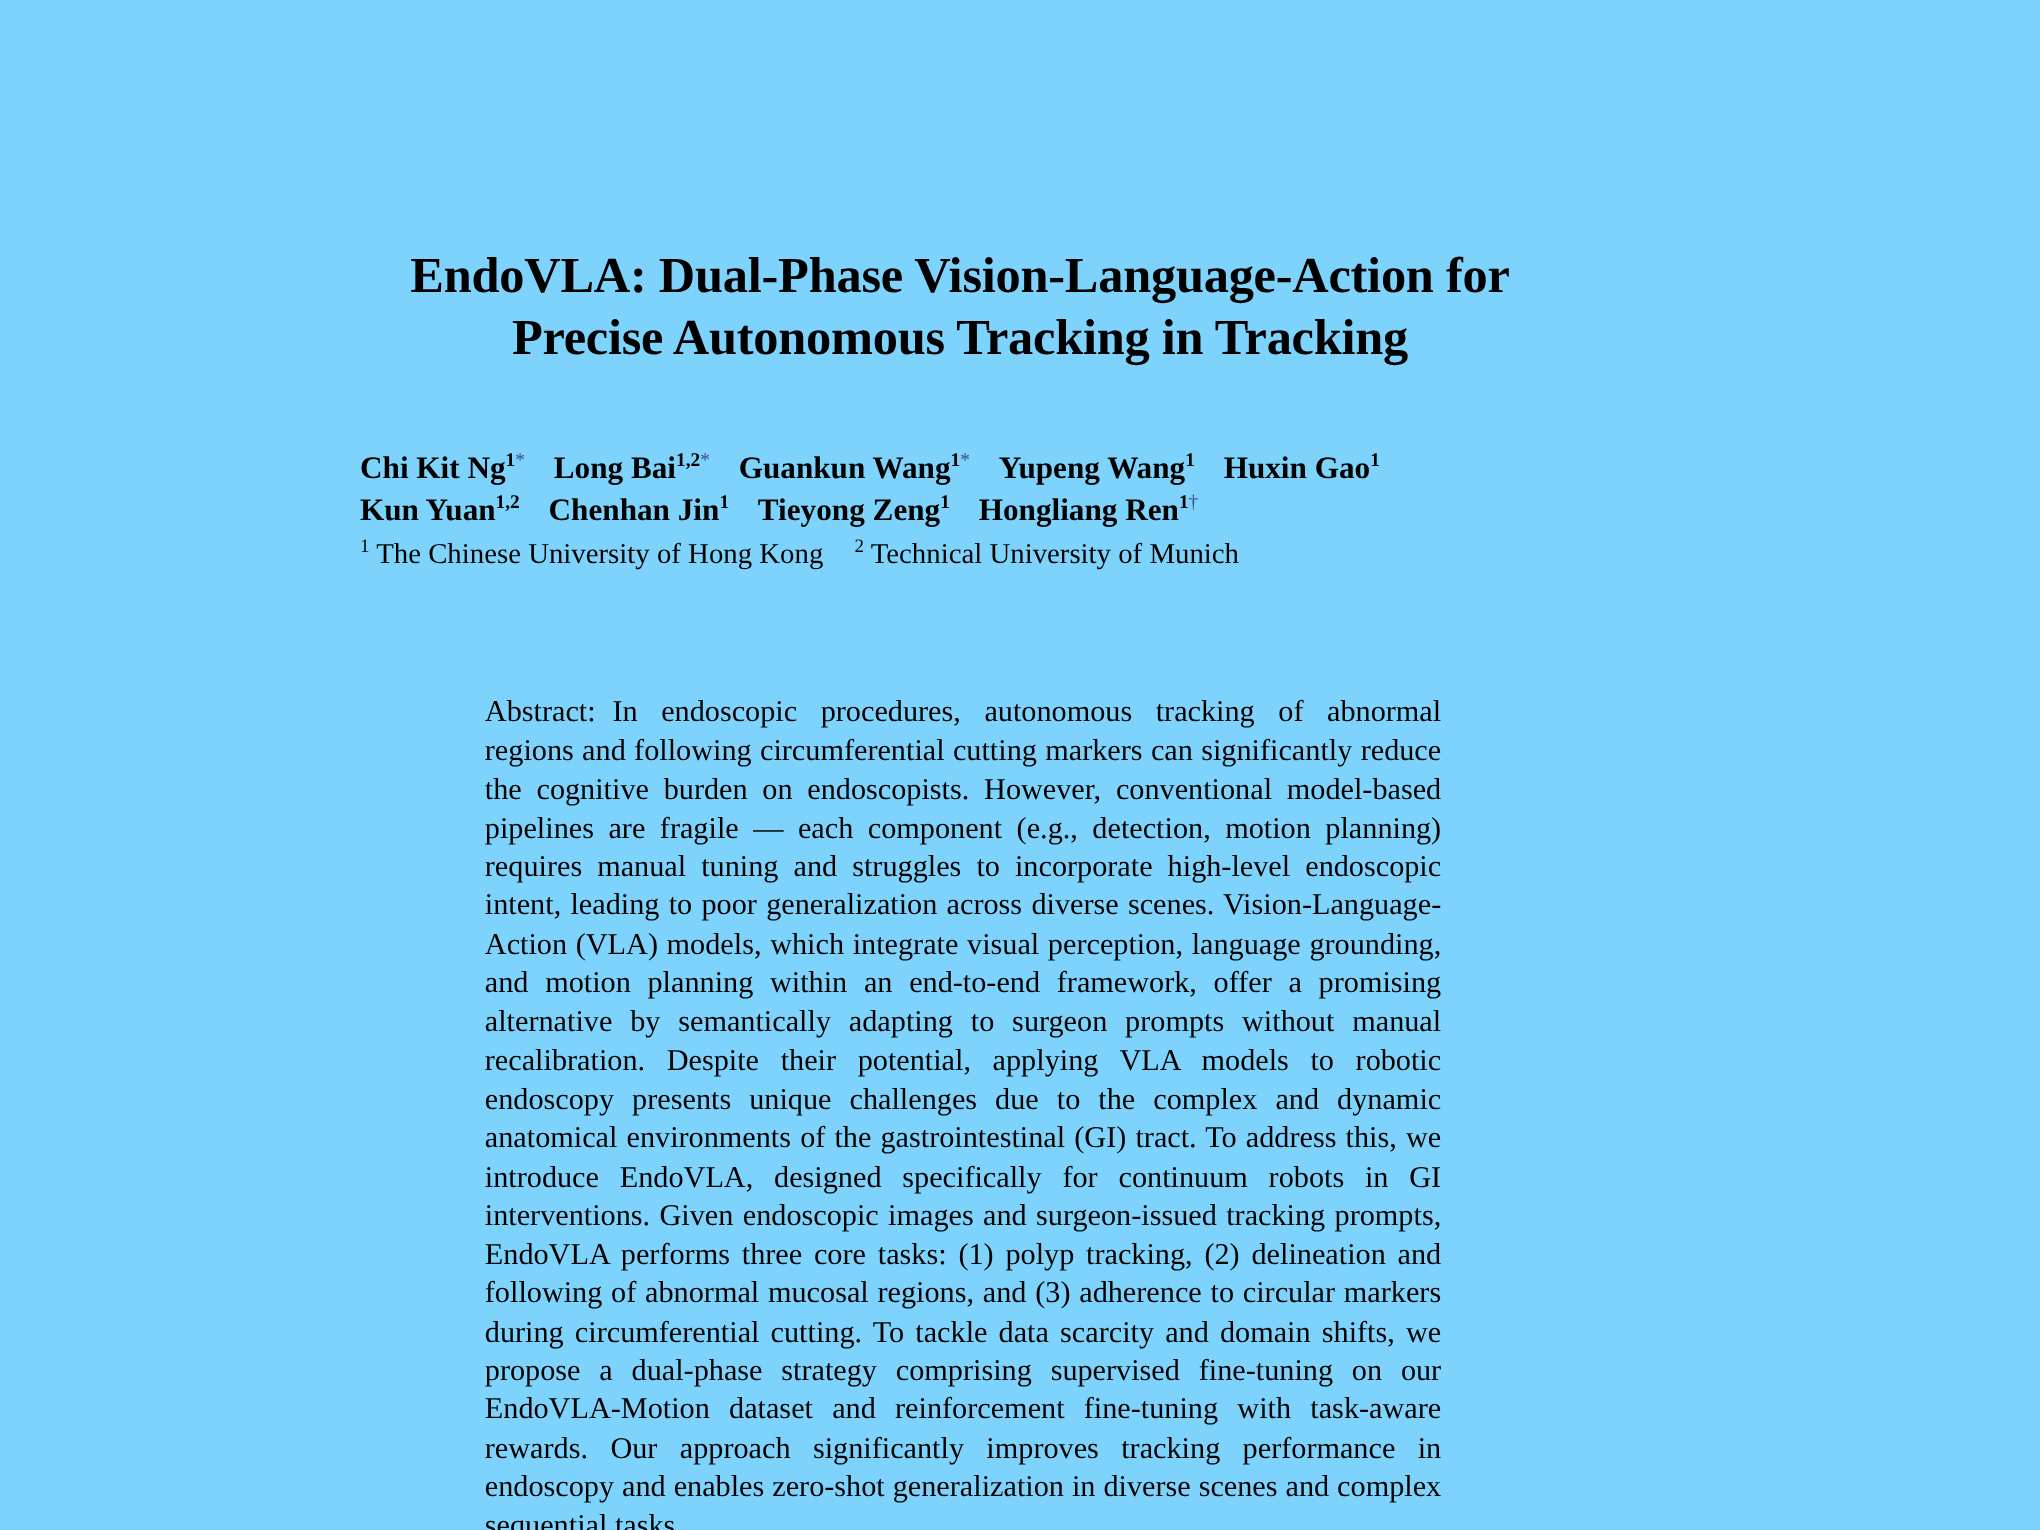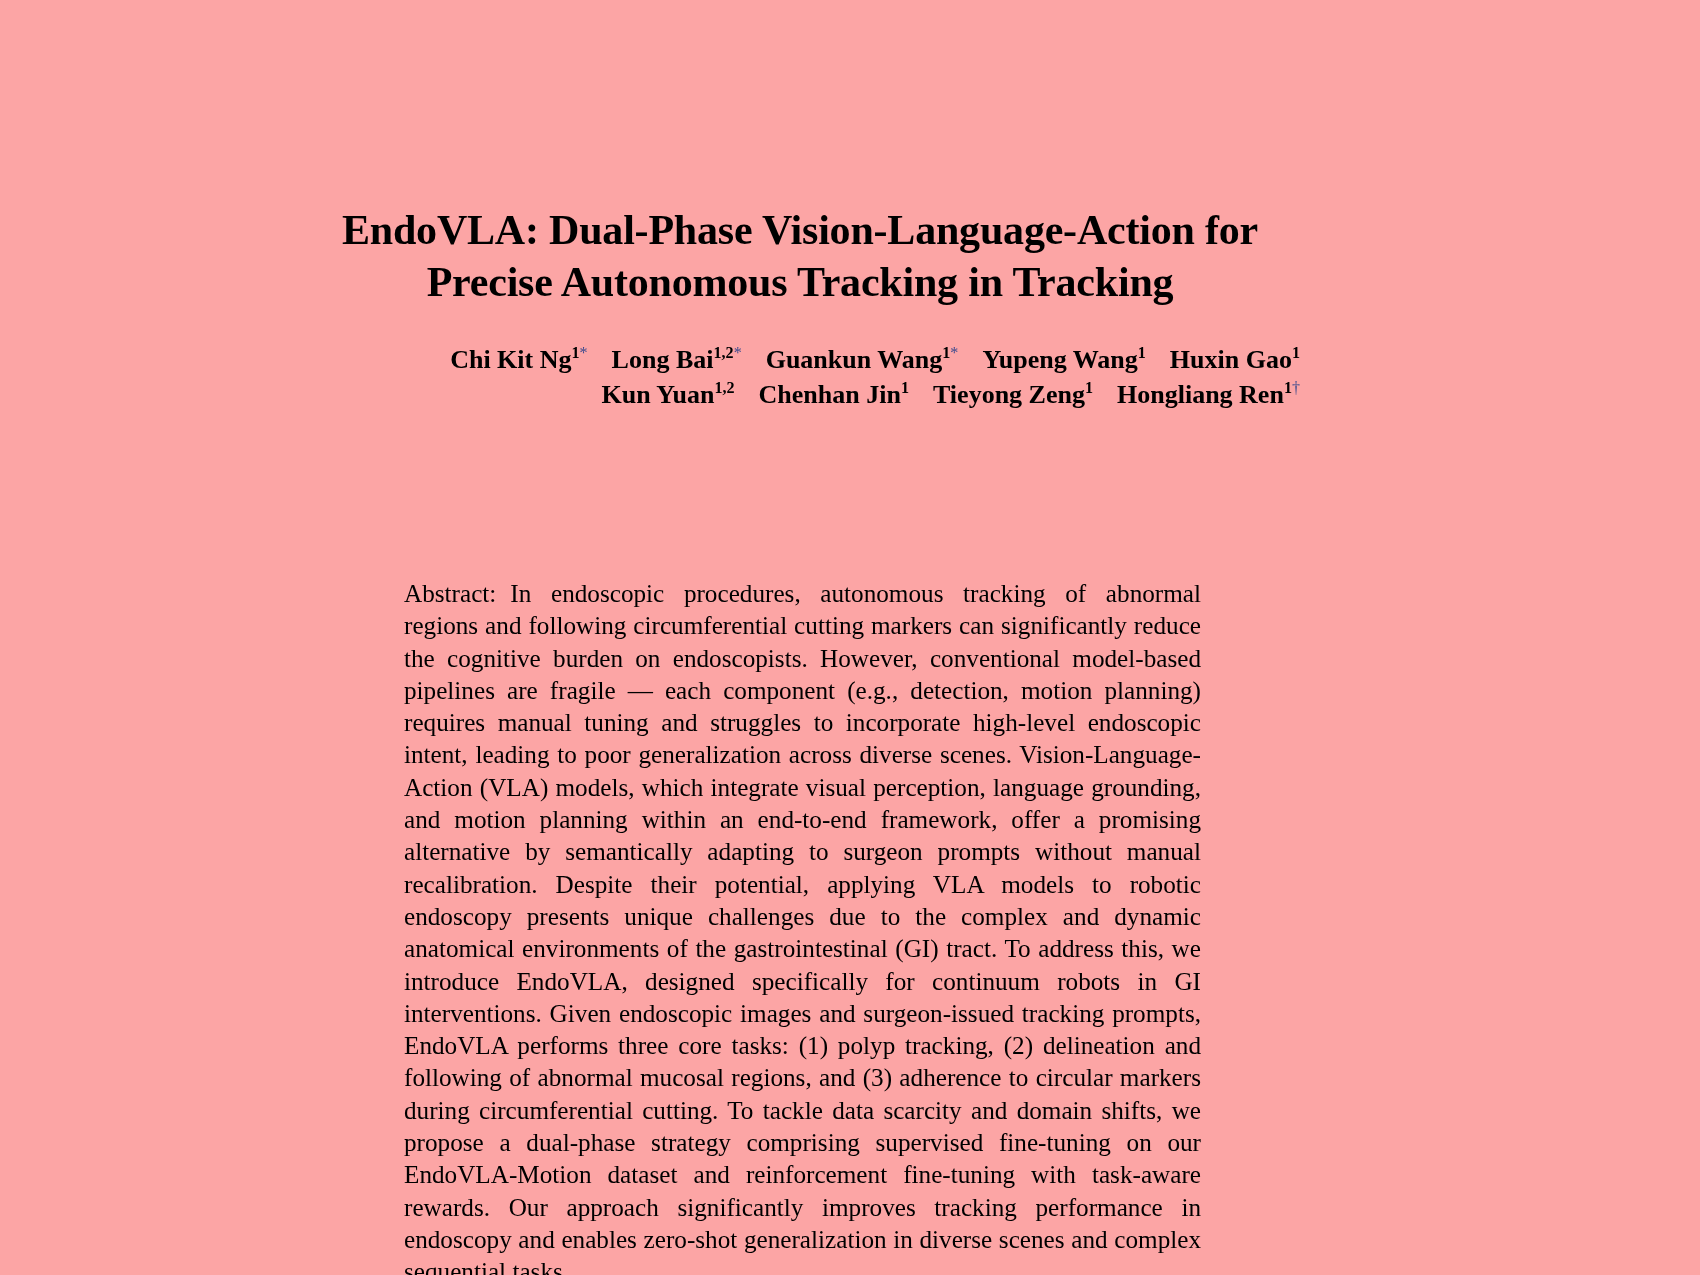--- a/index.html
+++ b/index.html
@@ -13,21 +13,21 @@
     overflow: hidden;
     font-family: "Liberation Serif", "DejaVu Serif", serif;
     color: #000000;
     -webkit-font-smoothing: antialiased;
   }
 
   .page {
     position: relative;
     width: 1700px;
     height: 1275px;
-    background: #fca5a5;
+    background: #7dd3fc;
   }
 
   
   .title-block {
     position: absolute;
     left: 300px;
     top: 204px;
     width: 1000px;
     text-align: center;
   }
@@ -38,23 +38,23 @@
     line-height: 52px;
     letter-spacing: -0.2px;
     color: #000000;
     white-space: nowrap;
   }
 
   
   .authors-block {
     position: absolute;
     left: 300px;
-    top: 342px;
+    top: 372px;
     width: 1000px;
-    text-align: right;
+    text-align: left;
   }
   .author-line {
     font-size: 26px;
     line-height: 35px;
     font-weight: bold;
     white-space: nowrap;
   }
   .author {
     display: inline;
     white-space: nowrap;
@@ -110,19 +110,20 @@
 <div class="page">
 
   <div class="title-block">
     <div class="title-line">EndoVLA: Dual-Phase Vision-Language-Action for</div>
     <div class="title-line">Precise Autonomous Tracking in Tracking</div>
   </div>
 
   <div class="authors-block">
     <div class="author-line" id="author-line-1"><span class="author"><span>Chi Kit Ng</span><sup class="num">1</sup><sup class="mark">*</sup></span><span class="gap-md"></span><span class="author"><span>Long Bai</span><sup class="num">1,2</sup><sup class="mark">*</sup></span><span class="gap-md"></span><span class="author"><span>Guankun Wang</span><sup class="num">1</sup><sup class="mark">*</sup></span><span class="gap-md"></span><span class="author"><span>Yupeng Wang</span><sup class="num">1</sup></span><span class="gap-md"></span><span class="author"><span>Huxin Gao</span><sup class="num">1</sup></span></div>
     <div class="author-line" id="author-line-2"><span class="author"><span>Kun Yuan</span><sup class="num">1,2</sup></span><span class="gap-md"></span><span class="author"><span>Chenhan Jin</span><sup class="num">1</sup></span><span class="gap-md"></span><span class="author"><span>Tieyong Zeng</span><sup class="num">1</sup></span><span class="gap-md"></span><span class="author"><span>Hongliang Ren</span><sup class="num">1</sup><sup class="mark">†</sup></span></div>
+    <div class="affil-line" id="affil-line"><span class="affil-item"><sup class="num">1</sup><span> The Chinese University of Hong Kong</span></span><span class="affil-gap"></span><span class="affil-item"><sup class="num">2</sup><span> Technical University of Munich</span></span></div>
   </div>
 
   <div class="abstract-block">
     <span class="abstract-label">Abstract:</span><span class="gap-sm"></span><span class="abstract-text">In endoscopic procedures, autonomous tracking of abnormal regions and following circumferential cutting markers can significantly reduce the cognitive burden on endoscopists. However, conventional model-based pipelines are fragile — each component (e.g., detection, motion planning) requires manual tuning and struggles to incorporate high-level endoscopic intent, leading to poor generalization across diverse scenes. Vision-Language-Action (VLA) models, which integrate visual perception, language grounding, and motion planning within an end-to-end framework, offer a promising alternative by semantically adapting to surgeon prompts without manual recalibration. Despite their potential, applying VLA models to robotic endoscopy presents unique challenges due to the complex and dynamic anatomical environments of the gastrointestinal (GI) tract. To address this, we introduce EndoVLA, designed specifically for continuum robots in GI interventions. Given endoscopic images and surgeon-issued tracking prompts, EndoVLA performs three core tasks: (1) polyp tracking, (2) delineation and following of abnormal mucosal regions, and (3) adherence to circular markers during circumferential cutting. To tackle data scarcity and domain shifts, we propose a dual-phase strategy comprising supervised fine-tuning on our EndoVLA-Motion dataset and reinforcement fine-tuning with task-aware rewards. Our approach significantly improves tracking performance in endoscopy and enables zero-shot generalization in diverse scenes and complex sequential tasks.</span>
   </div>
 
 </div>
 
 </body></html>

